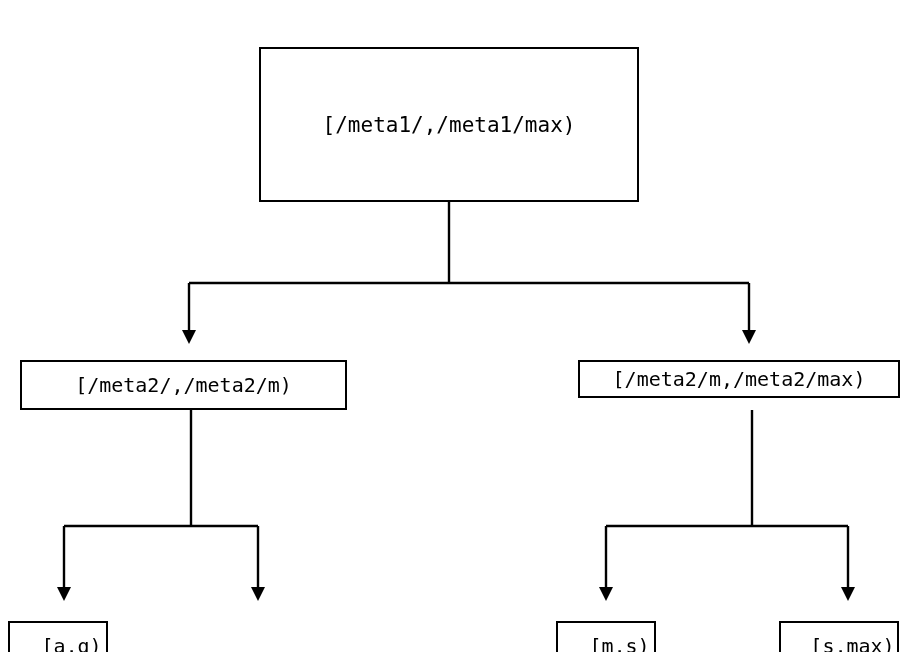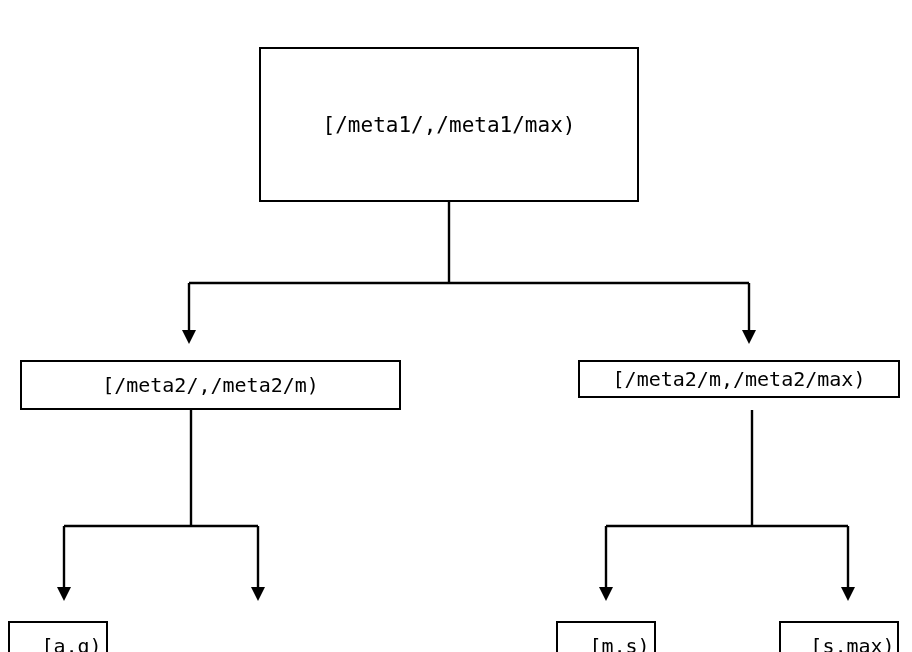--- a/index.html
+++ b/index.html
@@ -34,21 +34,21 @@
   .node-root {
     left: 259px;
     top: 11px;
     width: 380px;
     height: 155px;
     font-size: 21px;
   }
   .node-mid-left {
     left: 20px;
     top: 324px;
-    width: 381px;
+    width: 327px;
     height: 50px;
     font-size: 20px;
   }
   .node-mid-right {
     left: 578px;
     top: 324px;
     width: 322px;
     height: 38px;
     font-size: 20px;
   }

